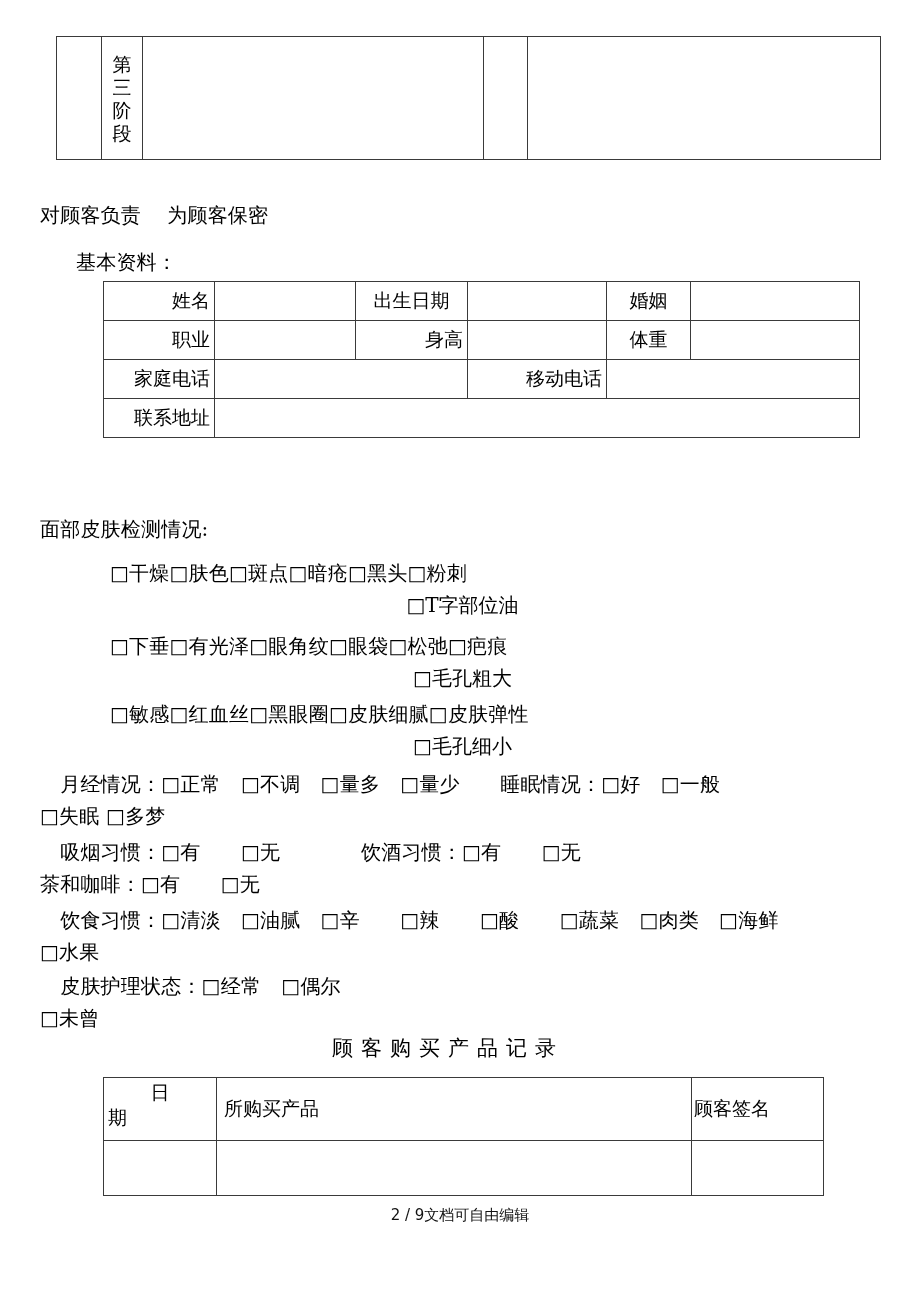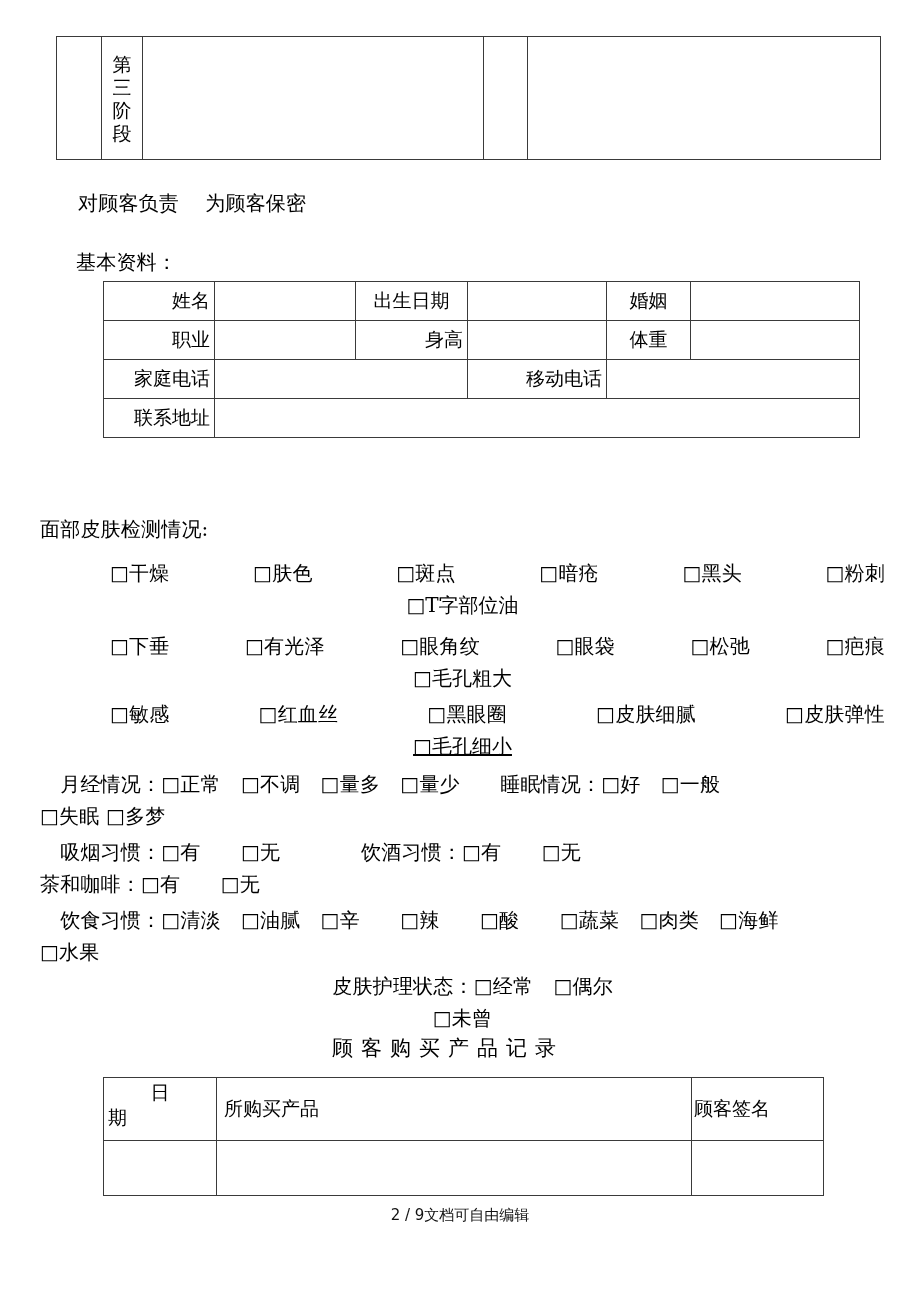--- a/index.html
+++ b/index.html
@@ -65,21 +65,21 @@
   .vertical-text span { display: block; }
 
   
   .para {
     position: absolute;
     font-size: 20px;
     line-height: 1.55;
     white-space: pre-wrap;
     letter-spacing: 0.2px;
   }
-  .line-confidential { left: 40px; top: 188px; margin-left: 38px; }
+  .line-confidential { left: 40px; top: 200px; }
   .line-basic        { left: 76px; top: 247px; }
   .line-facecheck    { left: 40px; top: 514px; }
 
   .chk-block {
     position: absolute;
     left: 40px;
     width: 845px;
     font-size: 20px;
     line-height: 1.62;
     letter-spacing: 0.2px;
@@ -91,32 +91,31 @@
     left: 40px;
     text-align: center;
     font-size: 20px;
     line-height: 1.62;
   }
   .row-skin1   { top: 557px; left: 110px; width: 775px; }
   .row-skin1b  { top: 589px; }
   .row-skin2   { top: 630px; left: 110px; width: 775px; }
   .row-skin2b  { top: 662px; }
   .row-skin3   { top: 698px; left: 110px; width: 775px; }
-  .row-skin3b  { top: 730px; text-decoration: underline; }
+  .row-skin3b  { top: 730px; }
 
   .flexrow {
     display: flex;
-    justify-content: space-between;
     align-items: baseline;
   }
 
   .row-mens   { top: 768px; }
   .row-smoke  { top: 836px; }
   .row-diet   { top: 904px; }
-  .row-care   { top: 970px; text-align: center; }
+  .row-care   { top: 970px; }
 
   
   .record-title {
     position: absolute;
     left: 0;
     top: 1034px;
     width: 888px;
     text-align: center;
     font-size: 21px;
     letter-spacing: 8px;

